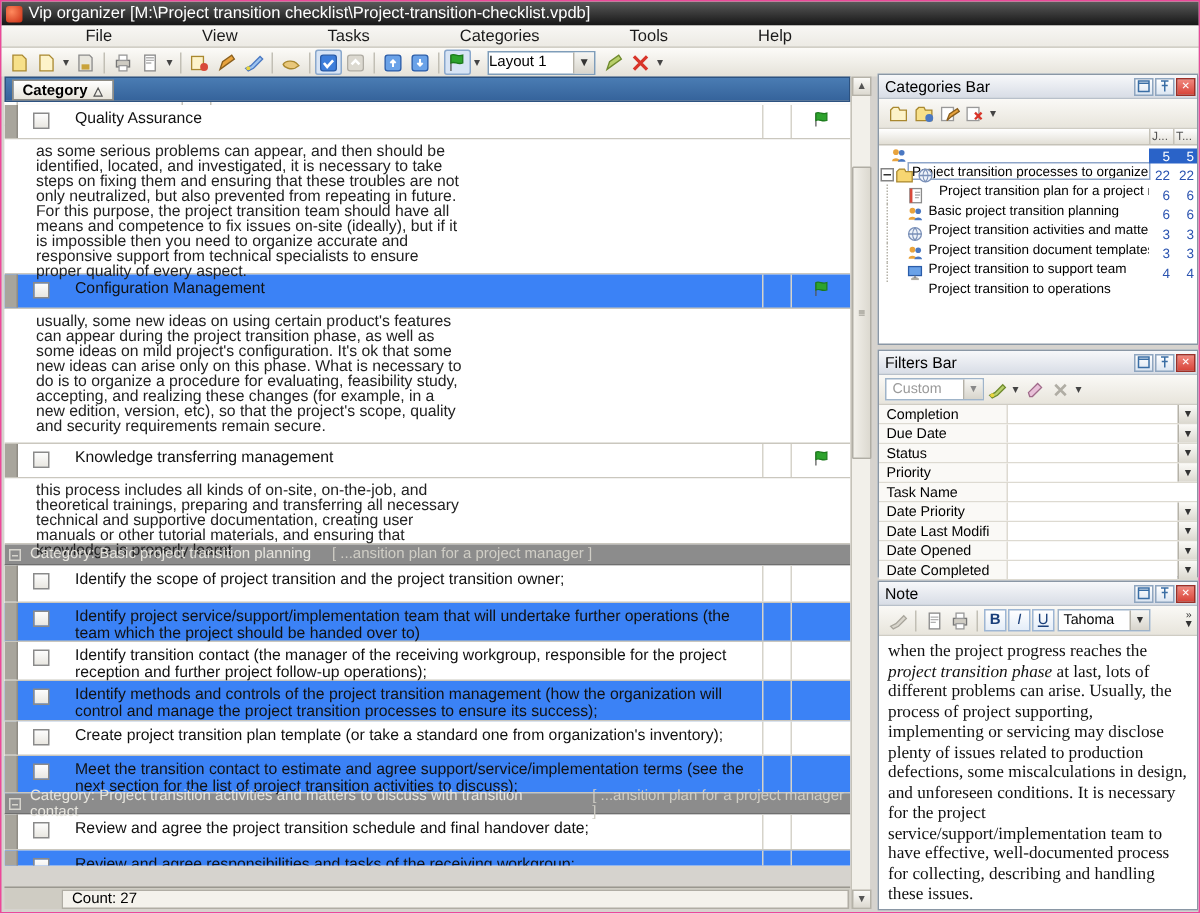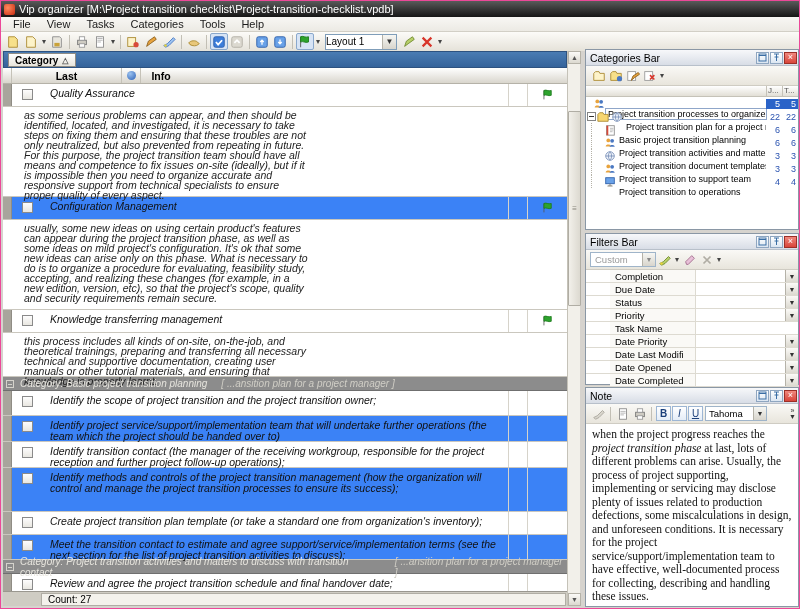--- a/index.html
+++ b/index.html
@@ -7,21 +7,21 @@
   #win { position:relative; width:800px; height:609px; background:#d6d3ce; border:1px solid #ec4899; overflow:hidden; }
 
   
   #titlebar { position:absolute; left:0; top:0; width:800px; height:16px;
     background:linear-gradient(#5a5a5a,#161616); color:#fff; font-size:11px;
     display:flex; align-items:center; padding-left:3px; }
   #appicon { width:11px; height:11px; background:radial-gradient(circle at 35% 35%, #ff8a5e, #c92c12); border-radius:2px; margin-right:4px; flex:none; }
   #menubar { position:absolute; left:0; top:16px; width:800px; height:15px;
     background:linear-gradient(#f8f7f4,#eceae4); border-bottom:1px solid #d2cfc6;
     display:flex; align-items:center; font-size:11px; padding-left:4px; }
-  .menu-item { padding:1px 8px; color:#1a1a1a; }
+  .menu-item { padding:1px 8px; color:#1a1a1a;margin-left:44px; }
   #toolbar { position:absolute; left:0; top:31px; width:800px; height:19px;
     background:linear-gradient(#fcfbf8,#e5e2d9); display:flex; align-items:center; padding-left:3px; }
   .tbi { width:18px; height:17px; display:flex; align-items:center; justify-content:center; flex:none; }
   .tbi svg { width:14px; height:14px; }
   .tb-sep { width:1px; height:14px; background:#c2bfb5; margin:0 3px; flex:none; }
   .tb-drop { font-size:8px; color:#444; width:8px; text-align:center; flex:none; }
   .tbi.pressed { border:1px solid #8aa8cc; background:#d7e4f5; border-radius:2px; }
   #layout-combo { display:flex; align-items:center; border:1px solid #7f9db9; background:#fff;
     height:16px; width:72px; margin:0 3px; font-size:10px; padding-left:0; justify-content:space-between; }
   #layout-combo .cb-btn { width:14px; height:14px; background:linear-gradient(#f6f6f3,#d8d5cc);
@@ -36,21 +36,21 @@
   #colheader { position:absolute; left:2px; top:67px; width:564px; height:16px;
     background:linear-gradient(#ffffff,#d9d6cd); border-bottom:1px solid #b5b2a8; display:flex; font-size:10.5px; font-weight:bold; }
   .hc { border-right:1px solid #c5c2b8; display:flex; align-items:center; justify-content:center; height:100%; }
   #hc-gutter { width:9px; border-right:1px solid #c5c2b8; background:linear-gradient(#ffffff,#d9d6cd); }
   #hc-done { width:110px; }
   #hc-name { flex:1; }
   #hc-pri { width:19px; }
   #hc-info { width:40px; border-right:none; }
   .pri-ball { width:9px; height:9px; border-radius:50%; background:radial-gradient(circle at 35% 30%, #9cc3f0, #2b5fb5); }
 
-  #listbody { position:absolute; left:2px; top:83px; width:564px; height:507px; background:#fff; overflow:hidden;font-style:italic; }
+  #listbody { position:absolute; left:2px; top:69px; width:564px; height:507px; background:#fff; overflow:hidden; }
   .trow { display:flex; border-bottom:1px solid #cac7be; background:#fff; }
   .trow.alt { background:#3b82f6; }
   .gutter { width:9px; background:#a8a59c; border-right:1px solid #8f8c84; flex:none; }
   .done-cell { width:30px; flex:none; display:flex; padding-top:5px; justify-content:center; }
   .chk { width:11px; height:11px; border:1px solid #8a8a8a; background:linear-gradient(#fdfdfd,#e9e7e1); }
   .name-cell { flex:1; font-size:10.5px; padding:4px 6px 2px 8px; line-height:11px; color:#111; }
   .pri-cell { width:19px; flex:none; border-left:1px solid #d6d3ca; }
   .info-cell { width:40px; flex:none; border-left:1px solid #d6d3ca; display:flex; justify-content:center; padding-top:3px; }
   .flag svg { width:14px; height:13px; }
   .noterow { background:#fff; border-bottom:1px solid #cac7be; }
@@ -92,21 +92,21 @@
   .tnode .num { width:16px; text-align:right; padding-right:2px; color:#2a53b0; flex:none; }
   .tnode.sel .num { background:#2a63c8; color:#fff; }
   .tnode.sel .lbl { outline:1px solid #8fa6c9; }
   .tnode svg { width:12px; height:12px; flex:none; margin:0 1px; }
   .exp { width:9px; height:9px; border:1px solid #848484; background:#fff; position:relative; flex:none; margin-left:1px; }
   .exp:after { content:""; position:absolute; left:1px; top:3px; width:5px; height:1px; background:#333; }
   .ind { width:12px; flex:none; border-left:1px dotted #b5b2a8; height:100%; margin-left:5px; }
 
   
   .frow { height:13px; display:flex; border-bottom:1px solid #dddad1; font-size:9.5px; align-items:stretch; }
-  .frow .flbl { width:86px; padding:1px 0 0 5px; border-right:1px solid #dddad1; background:#faf9f6; overflow:hidden; white-space:nowrap;margin-left:24px; }
+  .frow .flbl { width:86px; padding:1px 0 0 5px; border-right:1px solid #dddad1; background:#faf9f6; overflow:hidden; white-space:nowrap; }
   .frow .fval { flex:1; background:#fff; }
   .frow .fdrop { width:13px; background:linear-gradient(#fbfaf7,#dcd9d0); border-left:1px solid #b5b2a8;
     font-size:7px; color:#333; display:flex; align-items:center; justify-content:center; }
   #custom-combo { display:flex; align-items:center; border:1px solid #9fb4c9; background:#fff; height:15px; width:66px;
     font-size:9.5px; color:#9a9a9a; padding-left:4px; justify-content:space-between; }
   #custom-combo .cb-btn { width:13px; height:13px; background:linear-gradient(#f6f6f3,#d8d5cc); border-left:1px solid #b5b2a8;
     font-size:7px; color:#888; display:flex; align-items:center; justify-content:center; }
 
   
   #note-body { padding:4px 6px; font-family:"Liberation Serif",serif; font-size:11.5px; line-height:13.5px; color:#111; }
@@ -344,21 +344,21 @@
     </div>
     <div class="trow" style="height:26px">
       <div class="gutter"></div>
       <div class="done-cell">
           <div class="chk"></div>
         </div>
       <div class="name-cell">Identify transition contact (the manager of the receiving workgroup, responsible for the project reception and further project follow-up operations);</div>
       <div class="pri-cell"></div>
         <div class="info-cell"></div>
     </div>
-    <div class="trow alt" style="height:44px">
+    <div class="trow alt" style="height:27px">
       <div class="gutter"></div>
       <div class="done-cell">
           <div class="chk"></div>
         </div>
       <div class="name-cell">Identify methods and controls of the project transition management (how the organization will control and manage the project transition processes to ensure its success);</div>
       <div class="pri-cell"></div>
         <div class="info-cell"></div>
     </div>
     <div class="trow" style="height:23px">
       <div class="gutter"></div>

